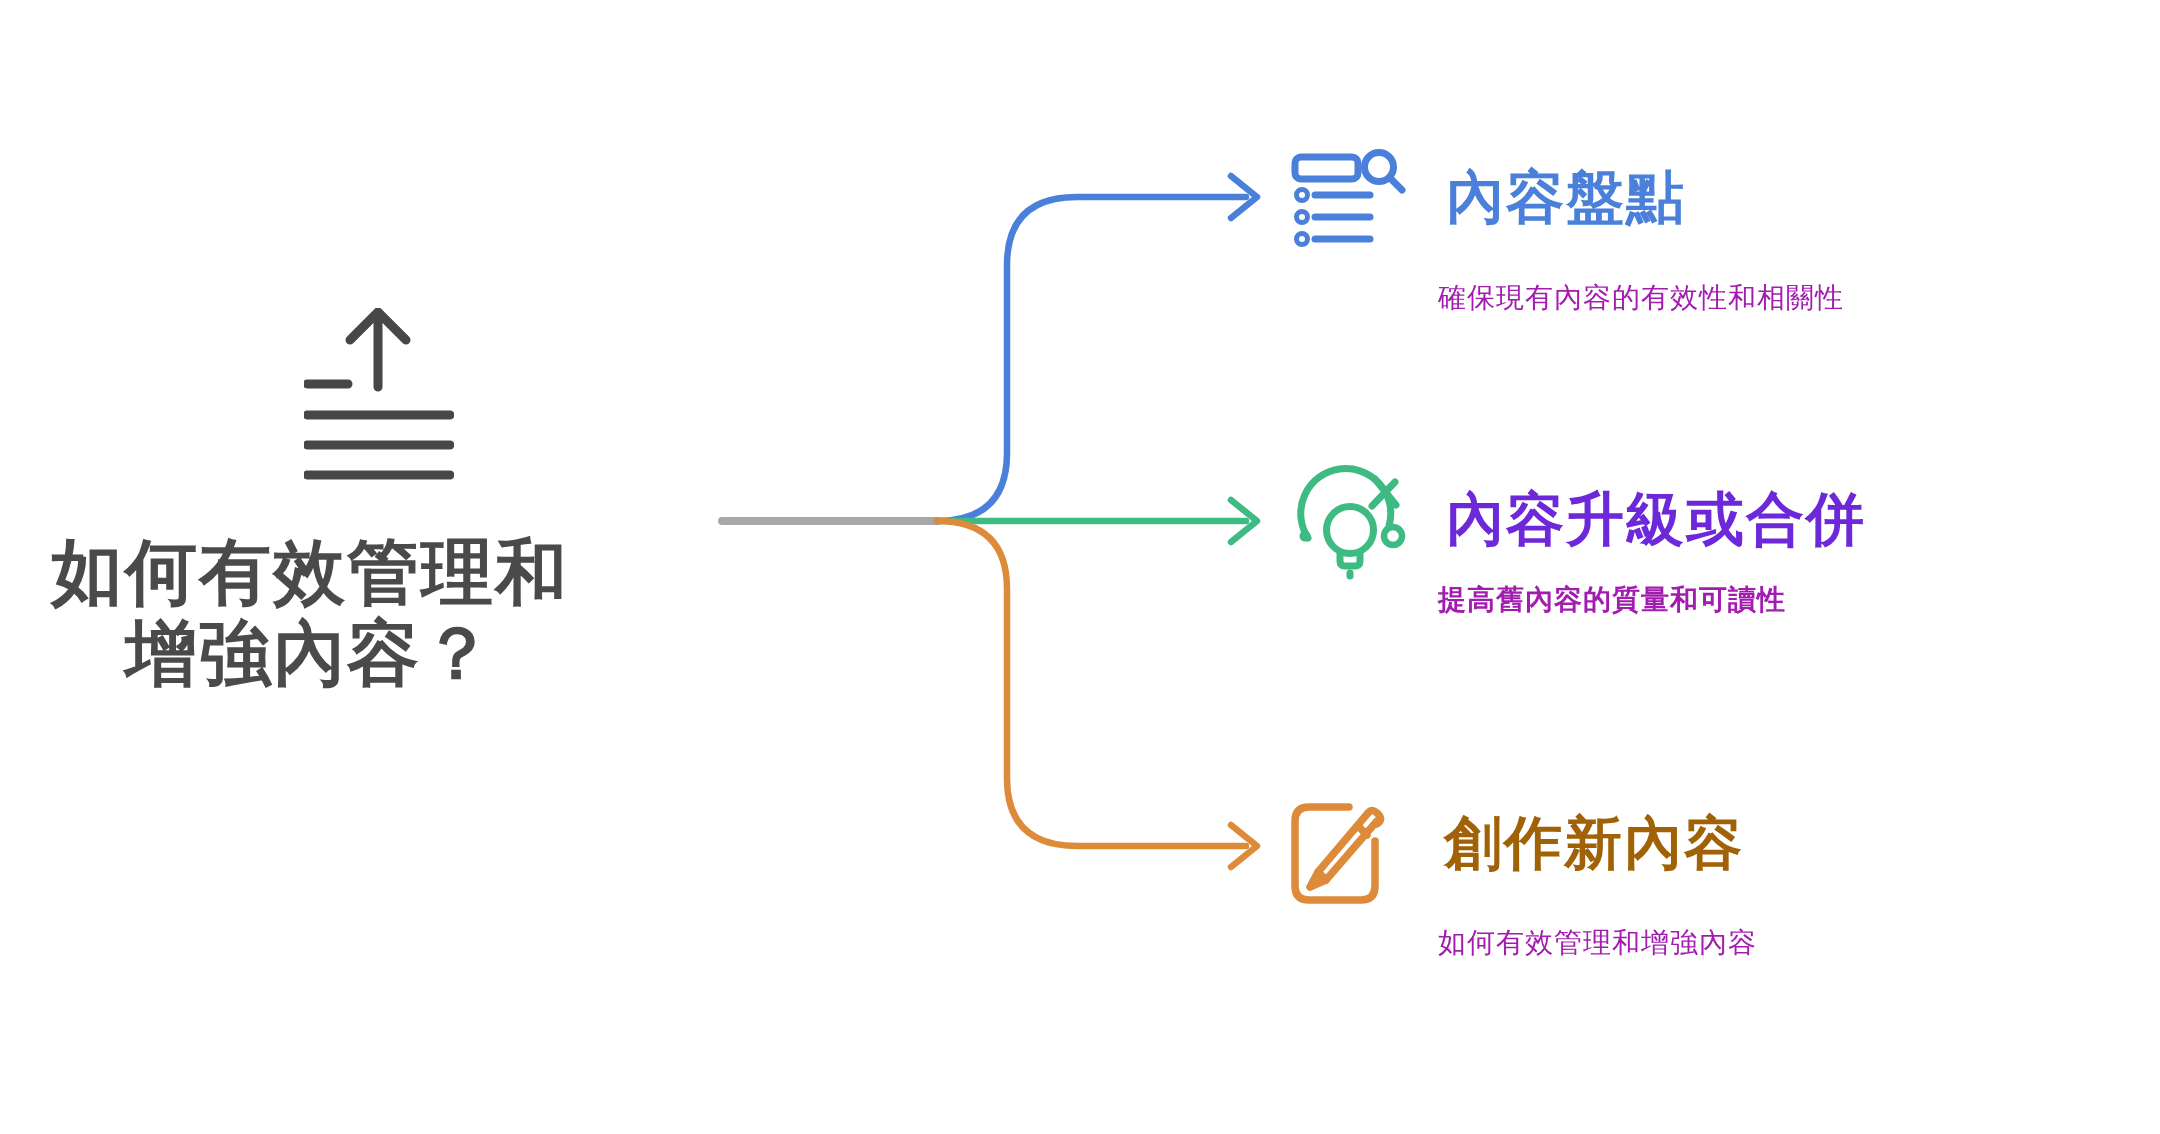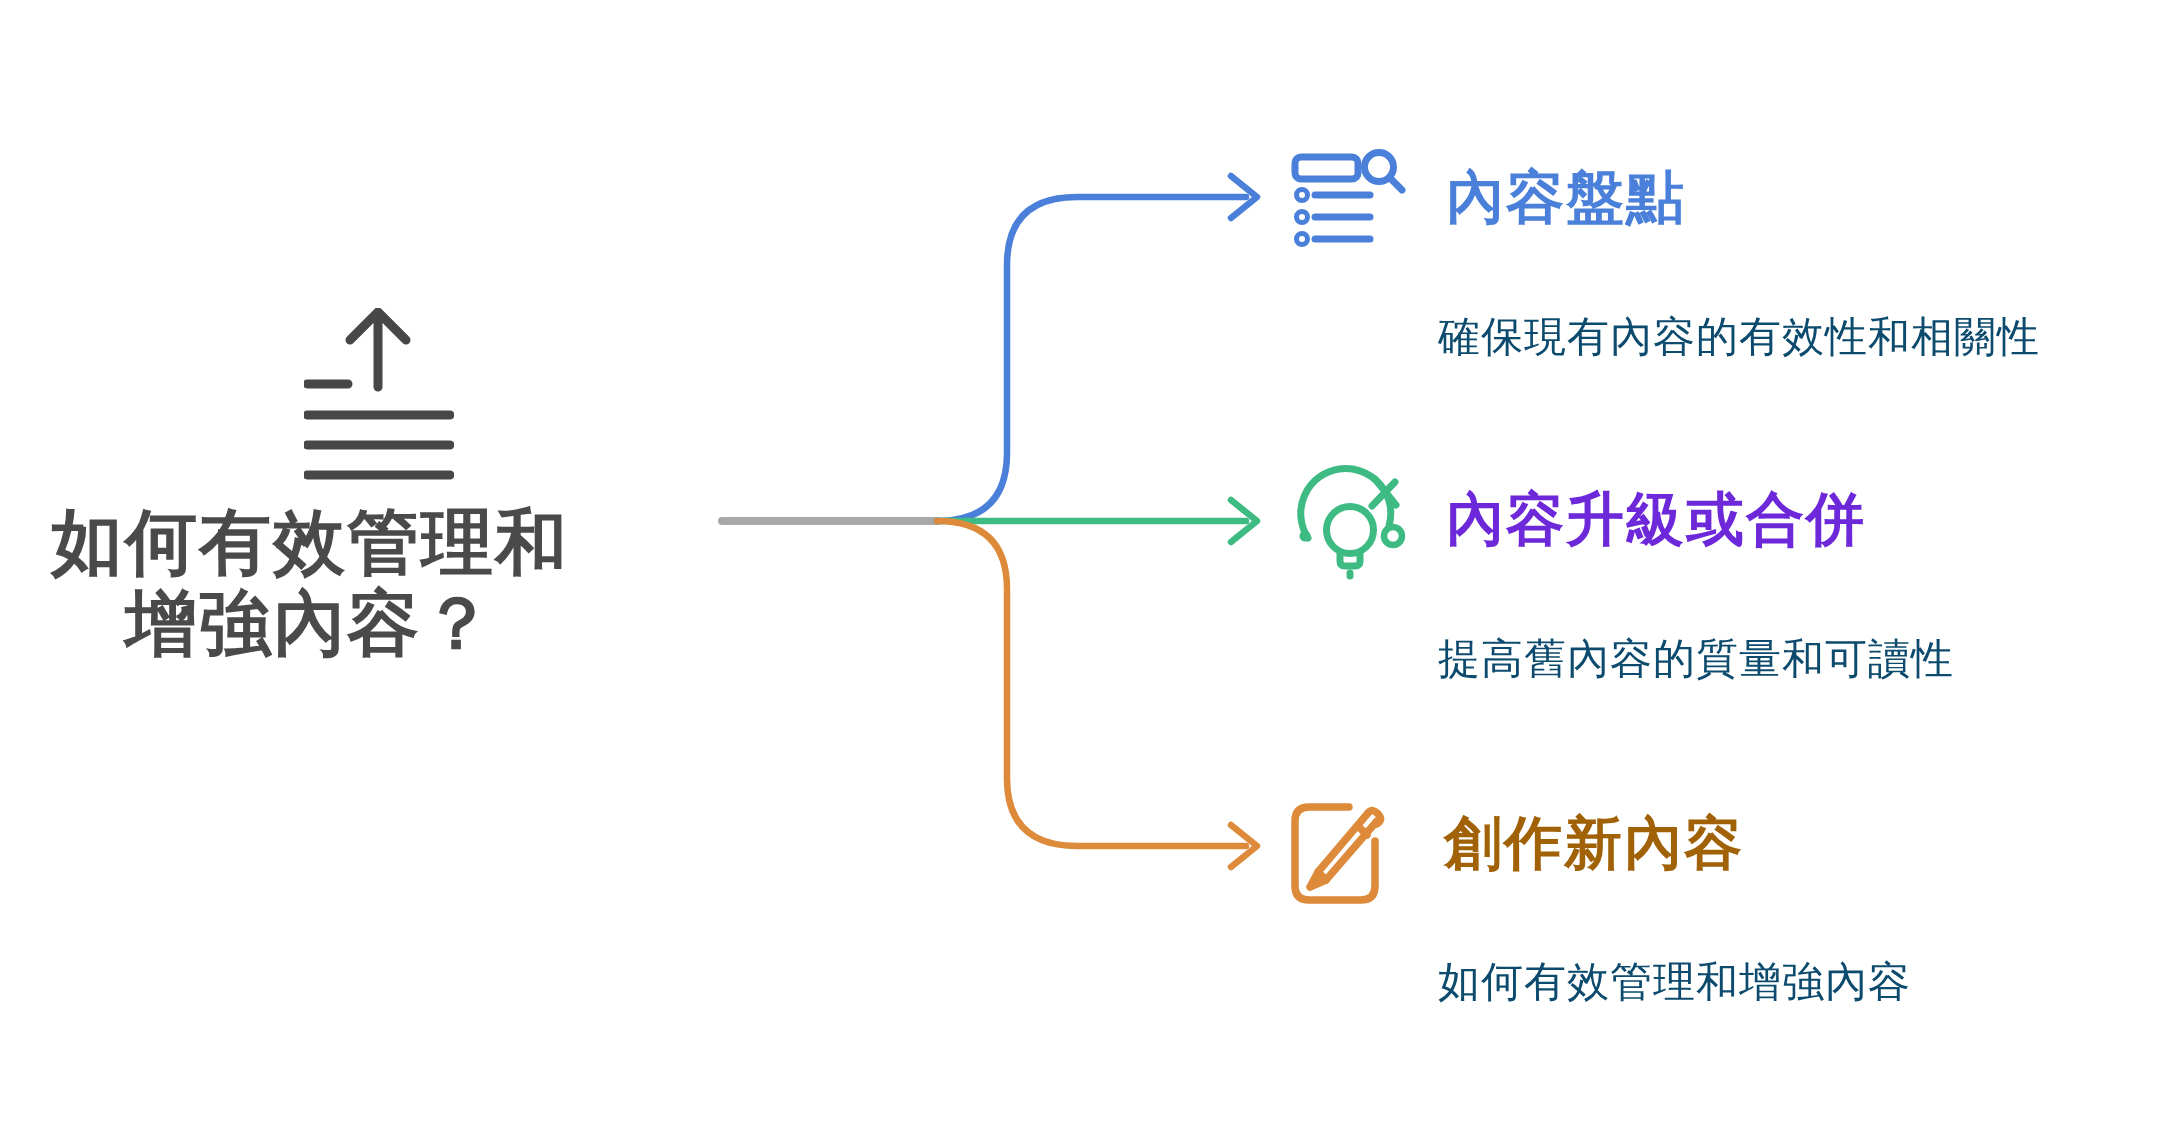--- a/index.html
+++ b/index.html
@@ -13,55 +13,54 @@
     height: 1134px;
     background: #ffffff;
     overflow: hidden;
     font-family: "Liberation Sans", "DejaVu Sans", sans-serif;
   }
   .abs { position: absolute; }
 
   
   .central-title {
     left: 40px;
-    top: 502px;
+    top: 532px;
     width: 540px;
     text-align: center;
     font-size: 72px;
     line-height: 1.13;
     font-weight: 700;
     color: #4A4A4A;
     letter-spacing: 2px;
   }
 
   
   .branch-title {
     font-size: 58px;
     line-height: 1.0;
     font-weight: 600;
     letter-spacing: 2px;
     white-space: nowrap;
   }
   .branch-subtitle {
-    font-size: 42px;
+    font-size: 28px;
     line-height: 1.0;
     font-weight: 400;
-    color: #0c4a6e;
+    color: #a21caf;
     letter-spacing: 1px;
     white-space: nowrap;
-    margin-top: 32px;
   }
   .t-blue   { color: #4A80D9; }
   .t-green  { color: #6d28d9; }
   .t-orange { color: #a16207; }
 
   .title-1 { left: 1446px; top: 168px; }
   .sub-1   { left: 1438px; top: 284px; }
   .title-2 { left: 1446px; top: 490px; }
-  .sub-2   { left: 1438px; top: 606px; }
+  .sub-2   { left: 1438px; top: 586px; font-weight: bold; }
   .title-3 { left: 1444px; top: 814px; }
   .sub-3   { left: 1438px; top: 929px; }
 
   svg { display: block; }
 </style>
 </head>
 <body>
 
 <div id="canvas">
 

